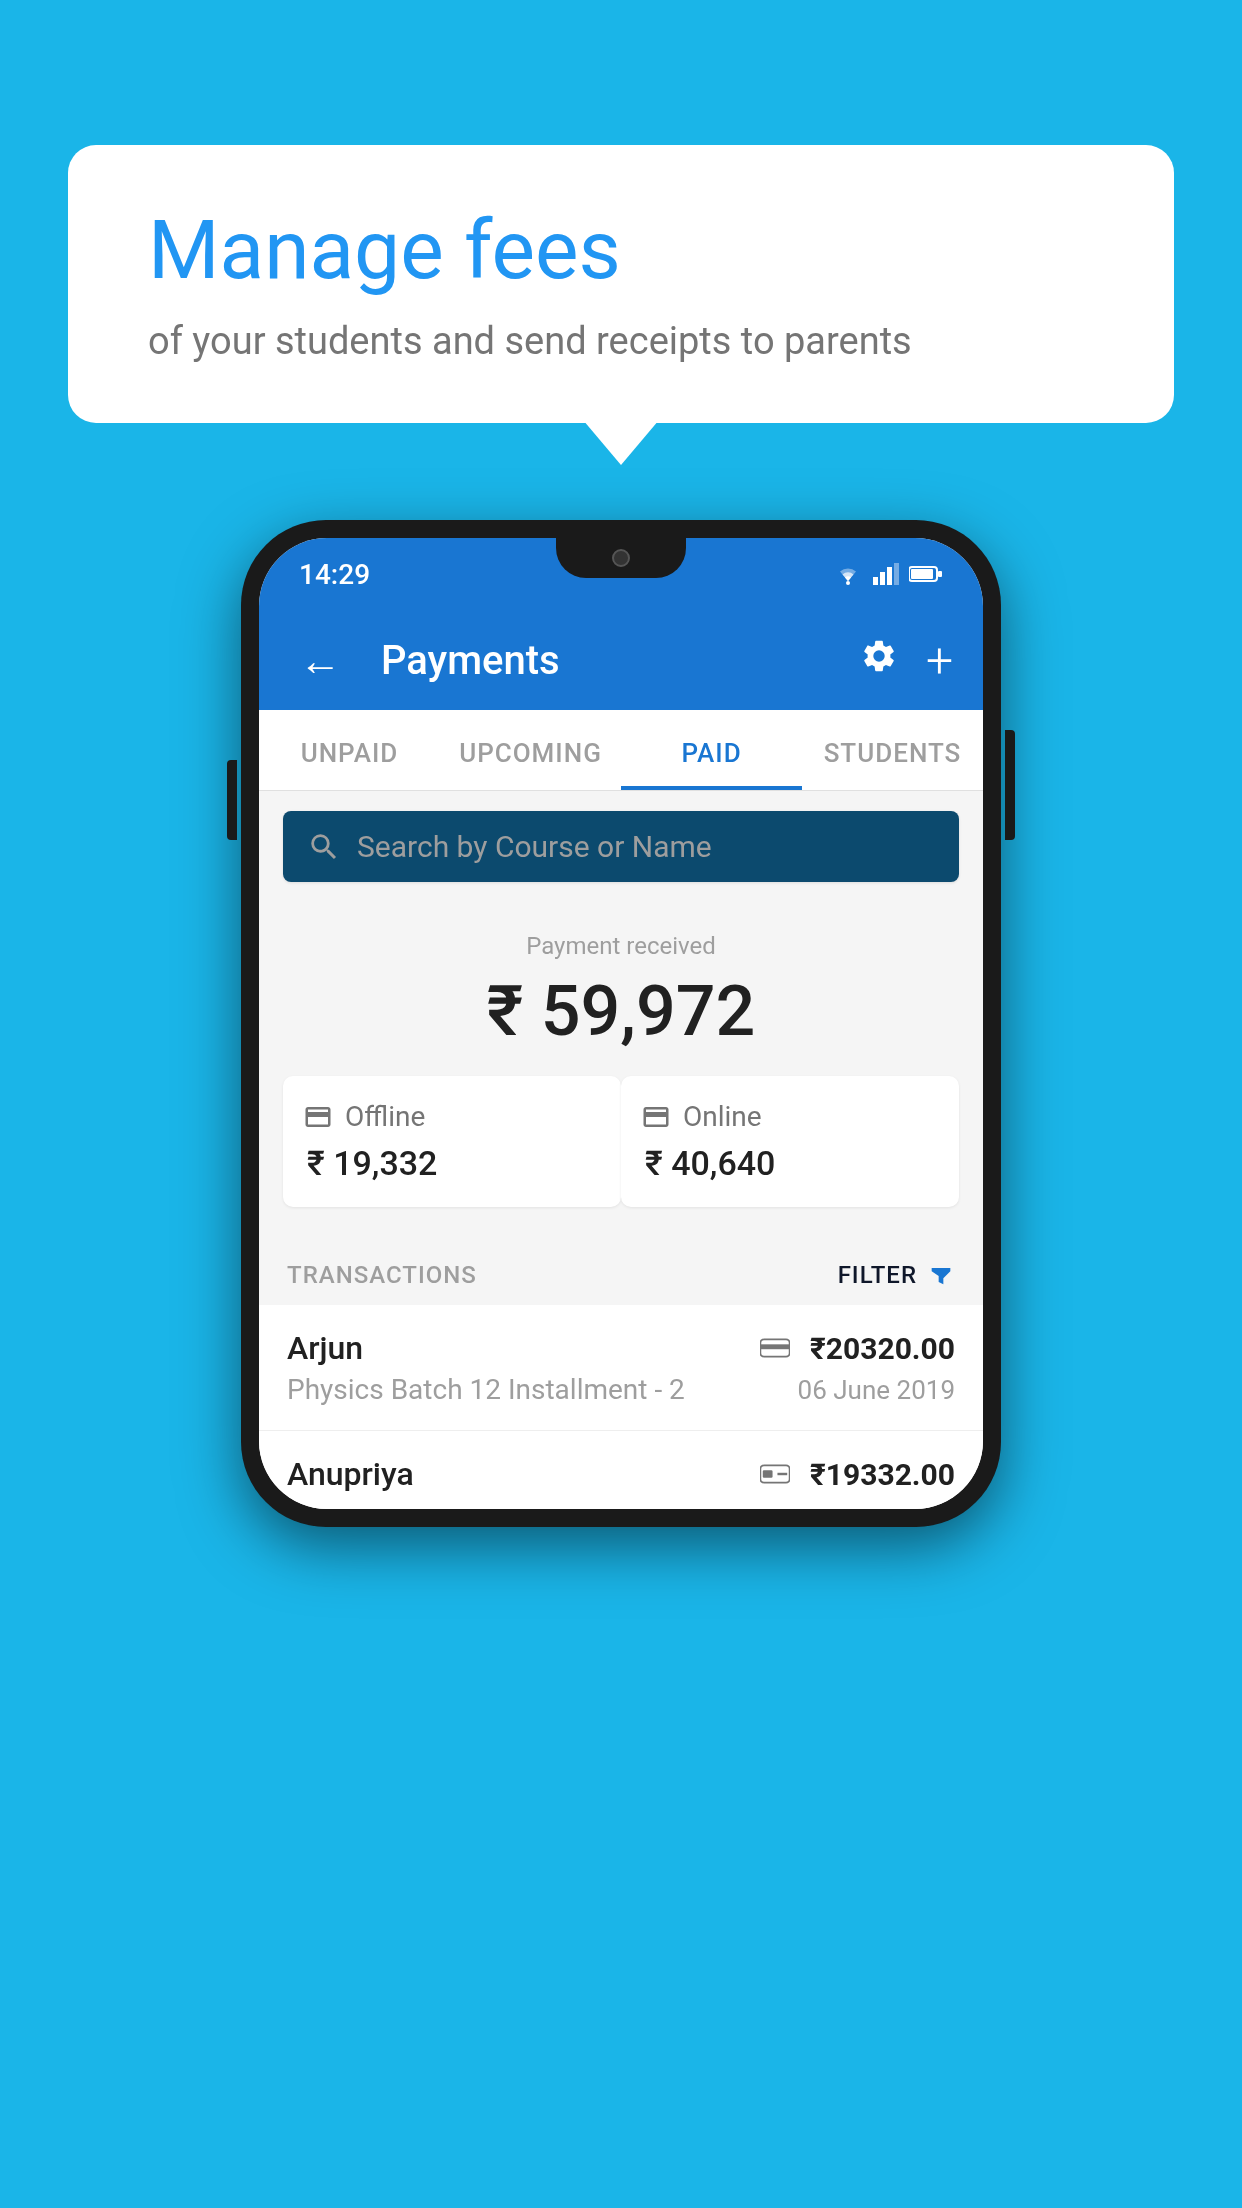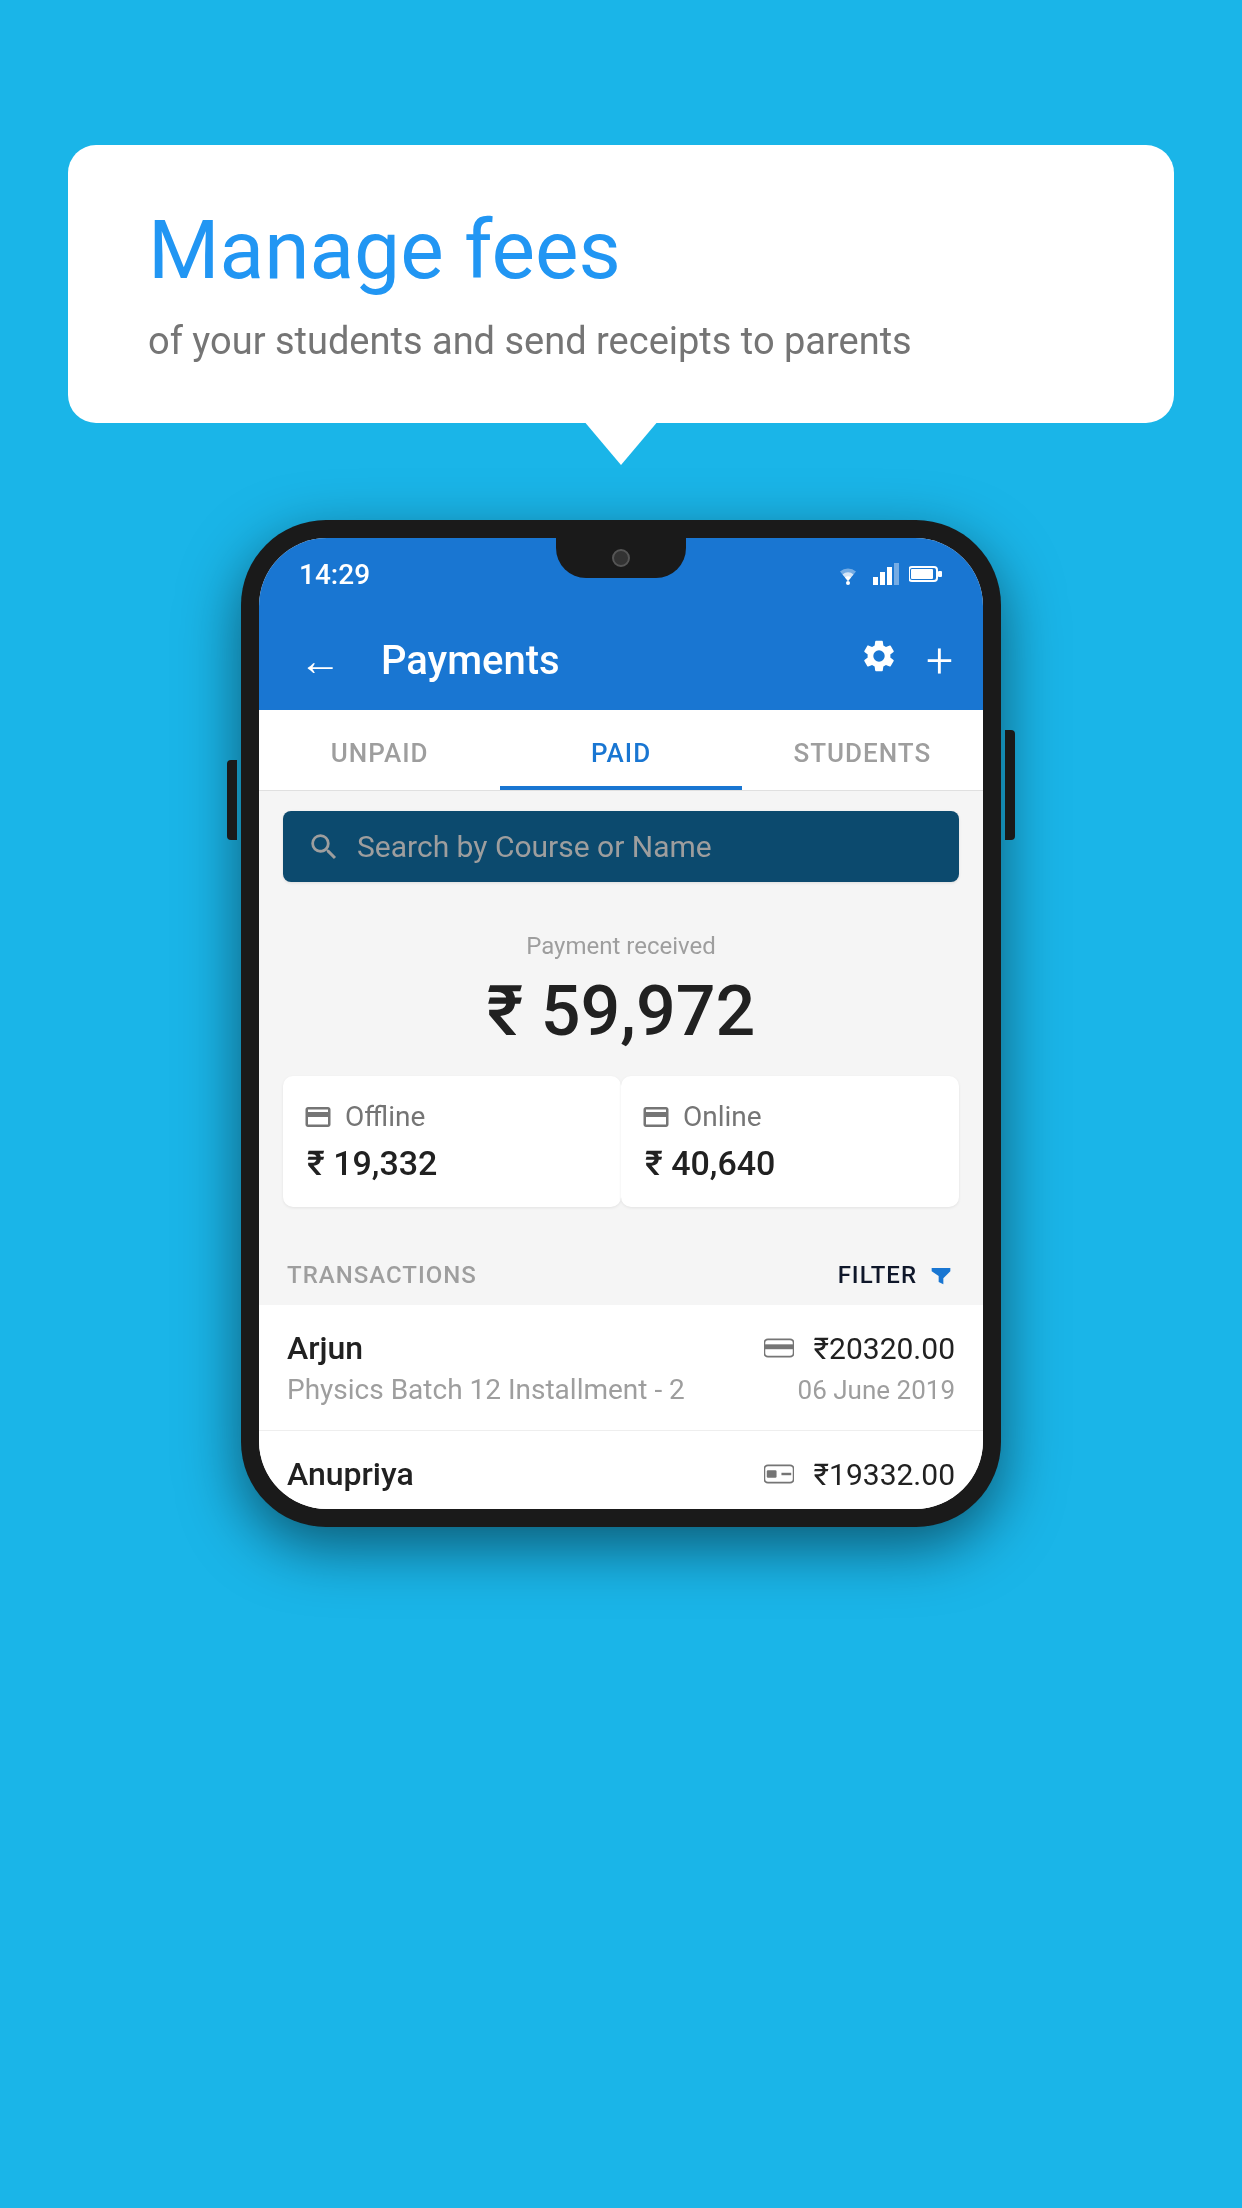--- a/index.html
+++ b/index.html
@@ -349,21 +349,21 @@
 
     .transaction-amount-container {
       display: flex;
       align-items: center;
       gap: 10px;
     }
 
     .transaction-amount {
       font-size: 30px;
       color: #212121;
-      font-weight: 400;
+      font-weight: 700;
       margin-left: 10px;
     }
 
     .transaction-bottom {
       display: flex;
       justify-content: space-between;
       align-items: center;
     }
 
     .transaction-detail {
@@ -436,20 +436,23 @@
                 <path d="M19.14 12.94c.04-.3.06-.61.06-.94 0-.32-.02-.64-.07-.94l2.03-1.58a.49.49 0 00.12-.61l-1.92-3.32a.488.488 0 00-.59-.22l-2.39.96a7.02 7.02 0 00-1.62-.94l-.36-2.54a.484.484 0 00-.48-.41h-3.84c-.24 0-.43.17-.47.41l-.36 2.54c-.59.24-1.13.57-1.62.94l-2.39-.96a.48.48 0 00-.59.22L2.74 8.87c-.12.21-.08.47.12.61l2.03 1.58c-.05.3-.09.63-.09.94s.02.64.07.94l-2.03 1.58a.49.49 0 00-.12.61l1.92 3.32c.12.22.37.3.59.22l2.39-.96c.5.37 1.04.7 1.62.94l.36 2.54c.05.24.24.41.48.41h3.84c.24 0 .44-.17.47-.41l.36-2.54c.59-.24 1.13-.57 1.62-.94l2.39.96c.22.08.47 0 .59-.22l1.92-3.32c.12-.22.07-.47-.12-.61l-2.01-1.58zM12 15.6a3.6 3.6 0 110-7.2 3.6 3.6 0 010 7.2z"></path>
               </svg>
             </span>
             <span class="toolbar-icon" style="font-size:48px;font-weight:300;">+</span>
           </div>
         </div>
 
         <div class="tabs">
           <div class="tab">
             <span>UNPAID</span>
+          </div>
+          <div class="tab">
+            <span>UPCOMING</span>
           </div>
           <div class="tab active">
             <span>PAID</span>
           </div>
           <div class="tab">
             <span>STUDENTS</span>
           </div>
         </div>
 
         <div class="search-container">

